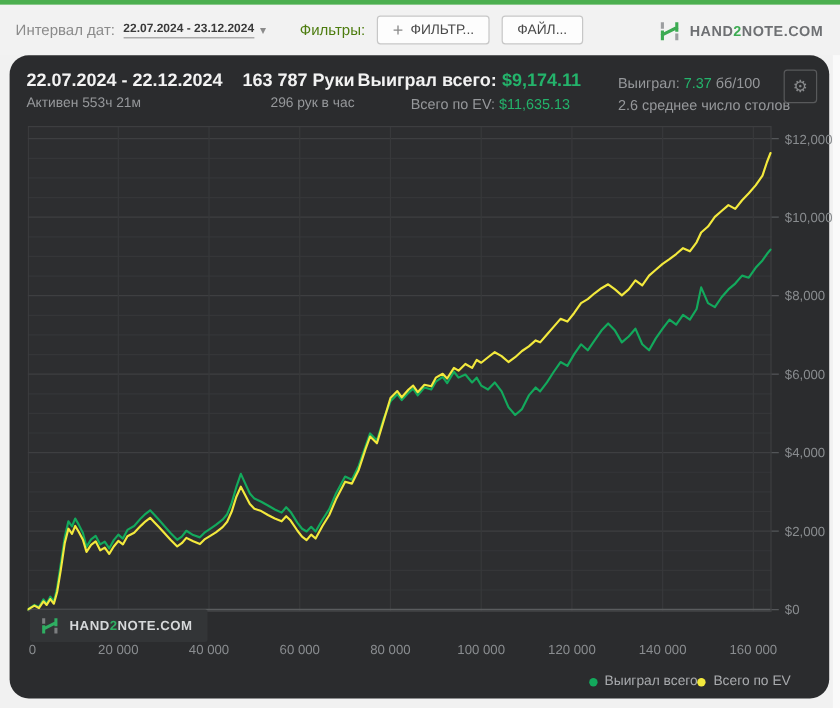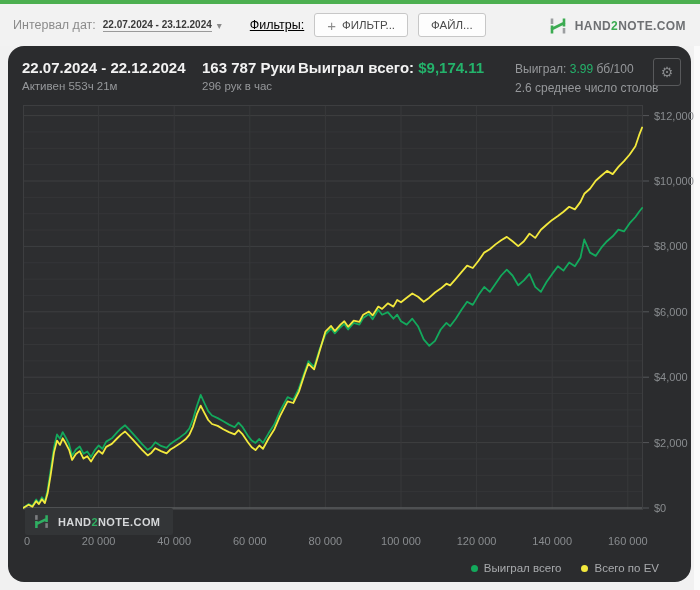--- a/index.html
+++ b/index.html
@@ -5,49 +5,49 @@
   html,body{margin:0;padding:0;width:700px;height:590px;overflow:hidden;
     font-family:"Liberation Sans",sans-serif;background:#f1f1f1;}
   .top-strip{position:absolute;left:0;top:0;width:700px;height:4px;background:#4caf50;}
   
   .toolbar{position:absolute;left:0;top:4px;width:700px;height:42px;background:#f2f2f2;
     display:flex;align-items:center;}
   .tb-label{color:#8b8b8b;font-size:12.5px;margin-left:13px;}
   .date-drop{display:flex;align-items:center;margin-left:7px;cursor:pointer;}
   .date-value{color:#3a3a3a;font-size:10px;font-weight:bold;border-bottom:1px solid #9a9a9a;padding-bottom:1px;}
   .drop-arrow{color:#8b8b8b;font-size:10px;margin-left:5px;}
-  .filters-label{color:#000000;font-size:12.5px;margin-left:28px;text-decoration:underline;}
+  .filters-label{color:#4d7c0f;font-size:12.5px;margin-left:28px;}
   .tb-btn{margin-left:10px;background:#fdfdfd;border:1px solid #c7c7c7;border-radius:3px;
     height:24px;padding:0 12px;display:flex;align-items:center;font-size:11.5px;color:#4a4a4a;
     font-family:"Liberation Sans",sans-serif;cursor:pointer;}
   .tb-btn .plus{color:#8b8b8b;font-size:15px;margin-right:6px;font-weight:normal;}
   .brand{position:absolute;right:14px;top:12px;display:flex;align-items:center;gap:7px;}
   .brand-text{font-size:12px;font-weight:bold;color:#6e7073;letter-spacing:.4px;}
   .brand-text .g2{color:#3cab52;}
   
   .panel{position:absolute;left:8px;top:46px;width:683px;height:536px;background:#2b2c2e;
     border-radius:16px;}
   .hdr-main{font-size:15px;font-weight:bold;color:#f2f2f2;white-space:nowrap;}
   .hdr-sub{font-size:11.5px;color:#96989b;margin-top:4px;white-space:nowrap;}
   .hdr-col1{position:absolute;left:14px;top:13px;}
-  .hdr-col2{position:absolute;left:194px;top:13px;}
+  .hdr-col2{position:absolute;left:194px;top:13px;text-align:right;}
   .hdr-col3{position:absolute;left:290px;top:13px;width:177px;text-align:right;}
   .hdr-col3 .hdr-sub{font-size:12px;}
   .hdr-col4{position:absolute;left:507px;top:14px;font-size:12px;color:#96989b;line-height:1.55;white-space:nowrap;}
   .green-val{color:#24b36b;}
   .gear-btn{position:absolute;right:10px;top:12px;width:26px;height:26px;border:1px solid #58595b;
     border-radius:3px;display:flex;align-items:center;justify-content:center;color:#87898b;
     font-size:14px;cursor:pointer;background:transparent;}
   .chart-wrap{position:absolute;left:15px;top:59px;}
   svg{font-family:"Liberation Sans",sans-serif;}
   .watermark{position:absolute;left:17px;top:462px;display:flex;align-items:center;gap:8px;
     background:#333537;border-radius:2px;padding:4px 13px 4px 8px;}
   .wm-text{font-size:11px;font-weight:bold;color:#d6d8da;letter-spacing:.4px;}
   .wm-text .g2{color:#2fae62;}
-  .legend{position:absolute;right:32px;bottom:8px;display:flex;gap:20px;align-items:center;}
+  .legend{position:absolute;right:32px;bottom:8px;display:flex;align-items:center;}
   .legend-item{display:flex;align-items:center;gap:6px;font-size:11.5px;color:#a8aaad;cursor:pointer;}
   .legend-dot{width:7px;height:7px;border-radius:50%;display:inline-block;}
   .right-strip{position:absolute;right:0;top:46px;width:6px;height:544px;background:#fafafa;}
 </style>
 </head>
 <body>
 
 <div class="top-strip"></div>
 
 <div class="toolbar">
@@ -84,26 +84,30 @@
   <div class="hdr-col2">
     <div class="hdr-main">163 787 Руки</div>
     <div class="hdr-sub">296 рук в час</div>
   </div>
 
   <div class="hdr-col3">
     <div class="hdr-main">
       <span>Выиграл всего:</span>
       <span class="green-val">$9,174.11</span>
     </div>
+    <div class="hdr-sub">
+      <span>Всего по EV:</span>
+      <span class="green-val">$11,635.13</span>
+    </div>
   </div>
 
   <div class="hdr-col4">
     <div>
       <span>Выиграл:</span>
-      <span class="green-val">3.99</span>
+      <span class="green-val">7.37</span>
       <span>бб/100</span>
     </div>
     <div>2.6 среднее число столов</div>
   </div>
 
   <div class="gear-btn">
     <span>⚙</span>
   </div>
 
   <div class="chart-wrap">

